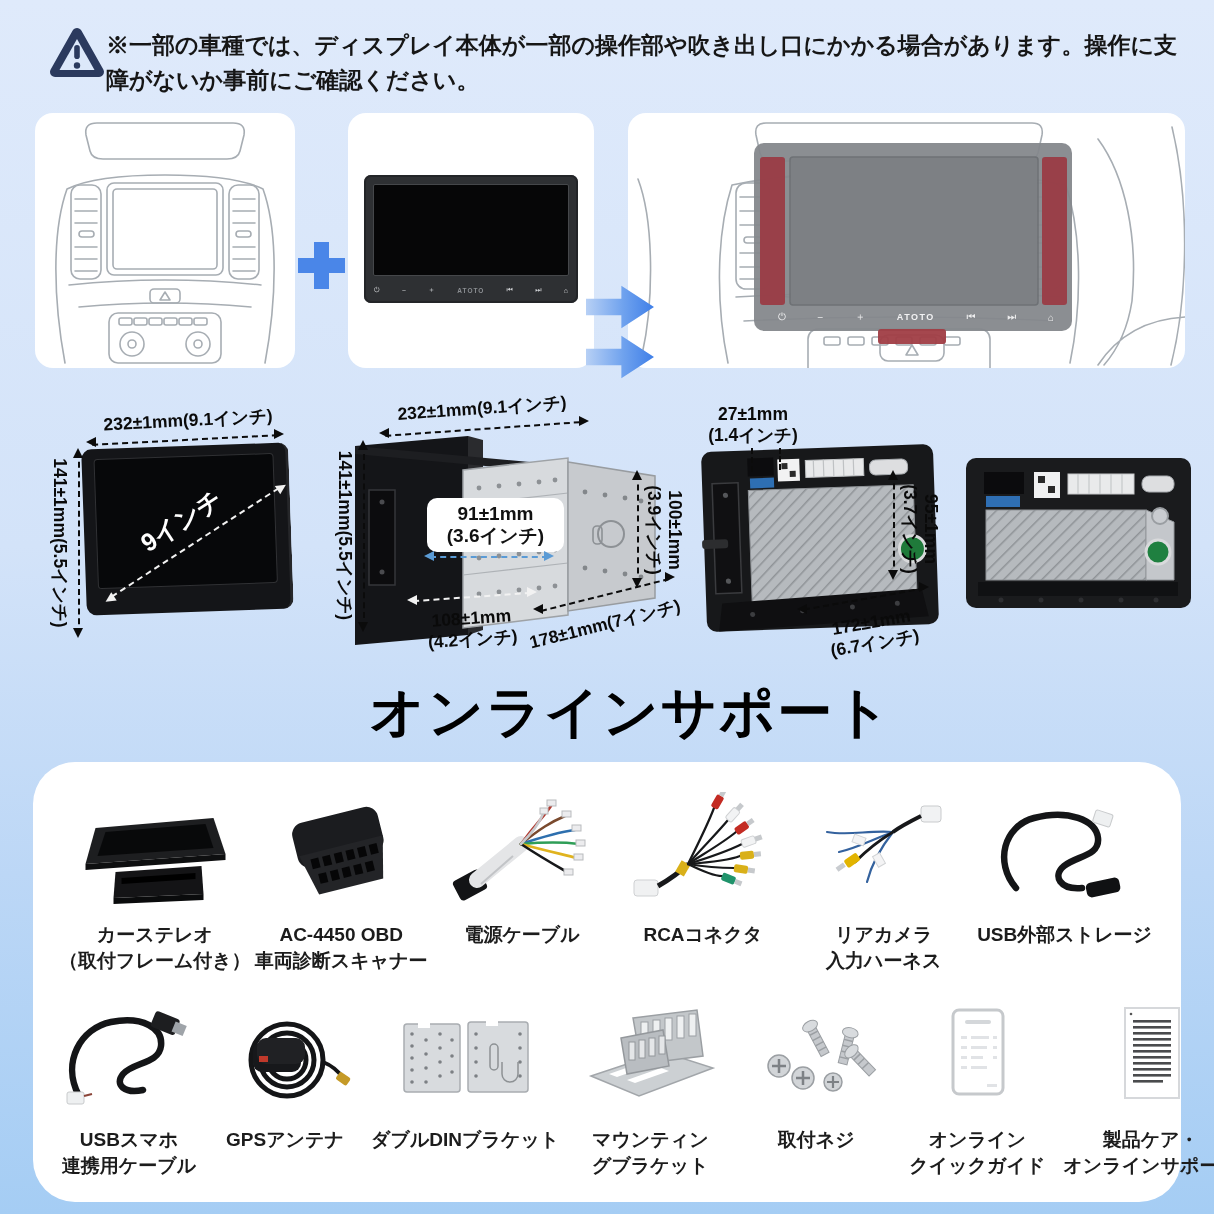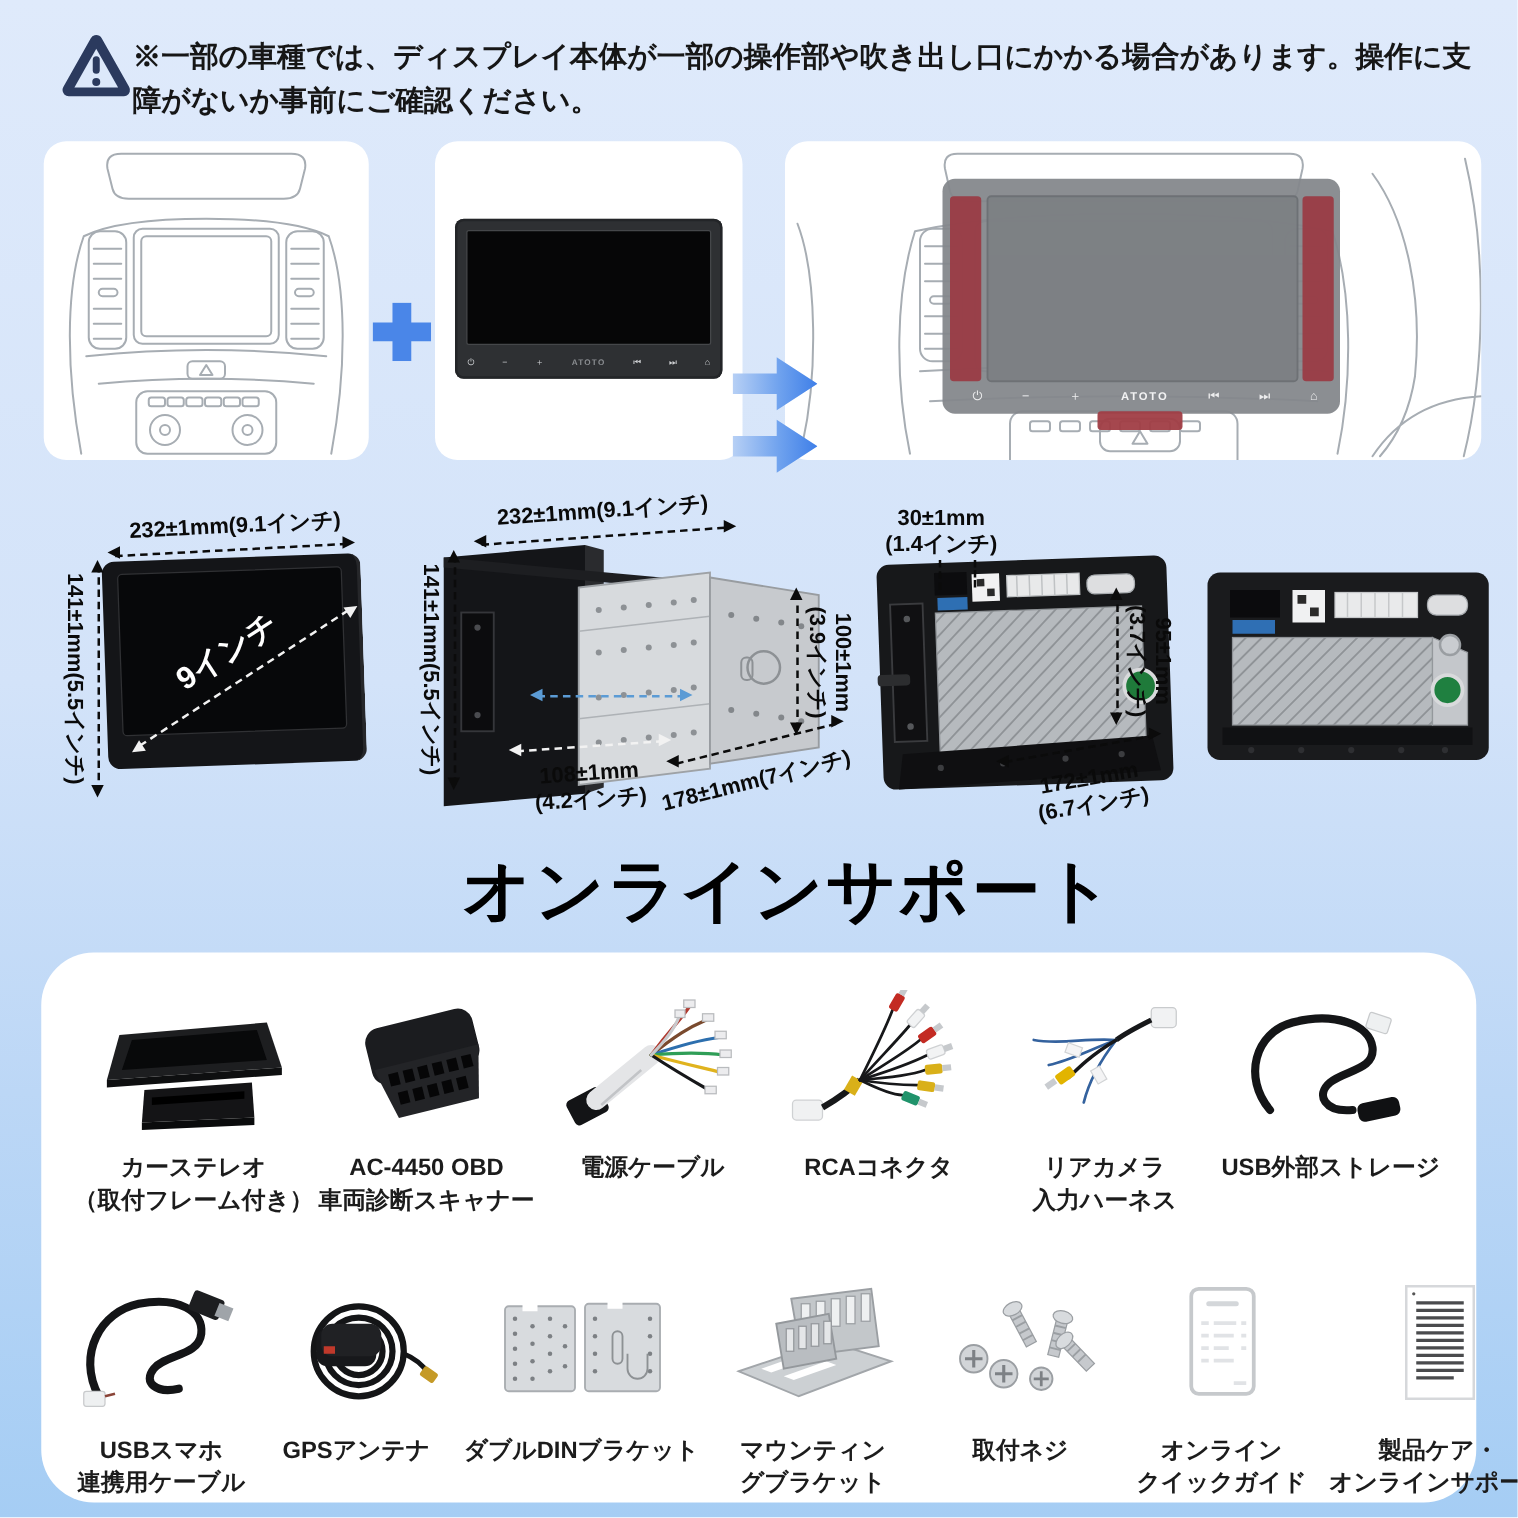--- a/index.html
+++ b/index.html
@@ -226,20 +226,22 @@
       <rect x="250" y="96" width="9" height="18" rx="4" fill="none" stroke="#8d9195" stroke-width="1.6"></rect>
     </svg>
     <div class="dim prewrap" style="left:52px;top:0;width:190px;transform:rotate(-4deg);">232±1mm(9.1インチ)</div>
     <div class="hline" style="left:50px;top:30px;width:195px;transform:rotate(-4deg);"></div>
     <div class="ah ah-l" style="left:44px;top:30px;"></div>
     <div class="ah ah-r" style="left:244px;top:18px;"></div>
     <div class="dim prewrap vrot" style="left:20px;top:40px;width:195px;">141±1mm(5.5インチ)</div>
     <div class="vline" style="left:28px;top:46px;height:184px;"></div>
     <div class="ah ah-u" style="left:23px;top:42px;"></div>
     <div class="ah ah-d" style="left:23px;top:224px;"></div>
+    <div class="pill prewrap" style="left:92px;top:100px;width:125px;">91±1mm
+(3.6インチ)</div>
     <div class="hline blue" style="left:95px;top:158px;width:118px;"></div>
     <div class="ah ah-l blue" style="left:89px;top:153px;"></div>
     <div class="ah ah-r blue" style="left:209px;top:153px;"></div>
     <div class="hline white" style="left:78px;top:198px;width:118px;transform:rotate(-4deg);"></div>
     <div class="ah ah-l white" style="left:72px;top:197px;"></div>
     <div class="ah ah-r white" style="left:192px;top:189px;"></div>
     <div class="dim prewrap" style="left:62px;top:210px;width:150px;transform:rotate(-4deg);">108±1mm
 (4.2インチ)</div>
     <div class="hline" style="left:204px;top:196px;width:132px;transform:rotate(-14deg);"></div>
     <div class="ah ah-l" style="left:198px;top:206px;"></div>
@@ -276,21 +278,21 @@
         <rect x="60" y="48" width="165" height="112" fill="url(#hsC)" stroke="#8f9397"></rect>
         <circle cx="222" cy="112" r="13" fill="#1f7a3a" stroke="#d9dadc" stroke-width="3"></circle>
         <polygon points="30,160 230,152 236,180 26,188" fill="#0f0f11"></polygon>
         <circle cx="60" cy="172" r="2.5" fill="#3c3d40"></circle>
           <circle cx="110" cy="170" r="2.5" fill="#3c3d40"></circle>
         <circle cx="160" cy="168" r="2.5" fill="#3c3d40"></circle>
           <circle cx="205" cy="166" r="2.5" fill="#3c3d40"></circle>
         <rect x="12" y="96" width="26" height="9" rx="3" fill="#2c2d2f"></rect>
       </g>
     </svg>
-    <div class="dim prewrap" style="left:8px;top:6px;width:120px;">30±1mm
+    <div class="dim prewrap" style="left:8px;top:6px;width:120px;">27±1mm
 (1.4インチ)</div>
     <div class="vline" style="left:66px;top:50px;height:24px;"></div>
     <div class="vline" style="left:94px;top:50px;height:22px;"></div>
     <div class="vline" style="left:208px;top:76px;height:102px;"></div>
     <div class="ah ah-u" style="left:203px;top:72px;"></div>
     <div class="ah ah-d" style="left:203px;top:172px;"></div>
     <div class="dim prewrap vrot" style="left:256px;top:72px;width:118px;">95±1mm
 (3.7インチ)</div>
     <div class="hline" style="left:118px;top:200px;width:122px;transform:rotate(-10deg);"></div>
     <div class="ah ah-l" style="left:112px;top:206px;"></div>
@@ -473,21 +475,21 @@
           <svg width="150" height="120" viewBox="0 0 150 120">
             <path d="M26 96 C 4 70 14 34 44 26 C 78 17 106 28 108 46 C 110 64 86 64 74 74 C 62 84 70 98 92 96" stroke="#141517" stroke-width="6.5" fill="none" stroke-linecap="round"></path>
             <rect x="104" y="20" width="18" height="13" rx="2" fill="#eef0f1" stroke="#c8cacc" transform="rotate(18 113 26)"></rect>
             <rect x="96" y="88" width="34" height="15" rx="5" fill="#101113" transform="rotate(-12 113 95)"></rect>
           </svg>
         </div>
         <div class="pkg-label">USB外部ストレージ</div>
       </div>
     </div>
 
-    <div class="pkg-row" style="top:252px;gap:16px;">
+    <div class="pkg-row" style="top:231px;gap:16px;">
       <div class="pkg-item">
         <div class="pkg-img">
           <svg width="140" height="115" viewBox="0 0 140 115">
             <path d="M20 96 C 2 62 22 28 52 22 C 84 16 104 28 102 46 C 100 64 74 62 64 74 C 55 85 66 94 84 90" stroke="#141517" stroke-width="6.5" fill="none" stroke-linecap="round"></path>
             <g transform="rotate(22 104 26)">
                 <rect x="92" y="14" width="26" height="17" rx="3" fill="#1d1e20"></rect>
                 <rect x="114" y="17" width="12" height="11" fill="#9fa4a9"></rect>
               </g>
             <rect x="8" y="92" width="17" height="12" rx="2" fill="#eef0f1" stroke="#c8cacc"></rect>
             <path d="M25 96 l8 -2" stroke="#8a4438" stroke-width="2"></path>

